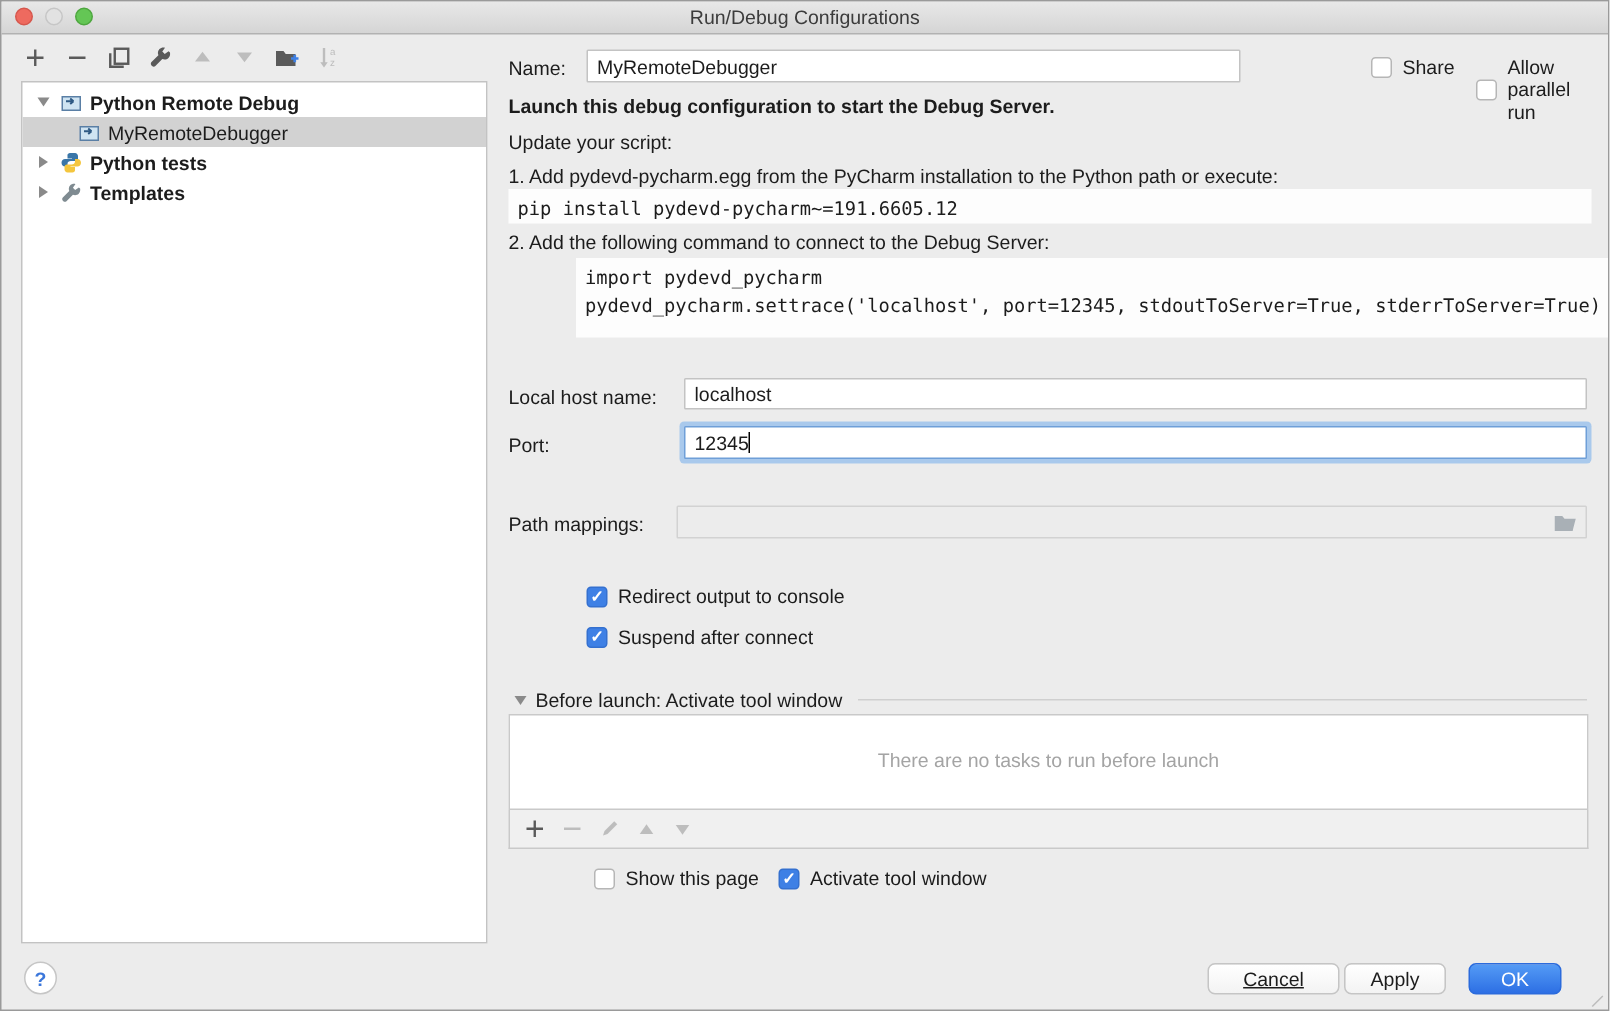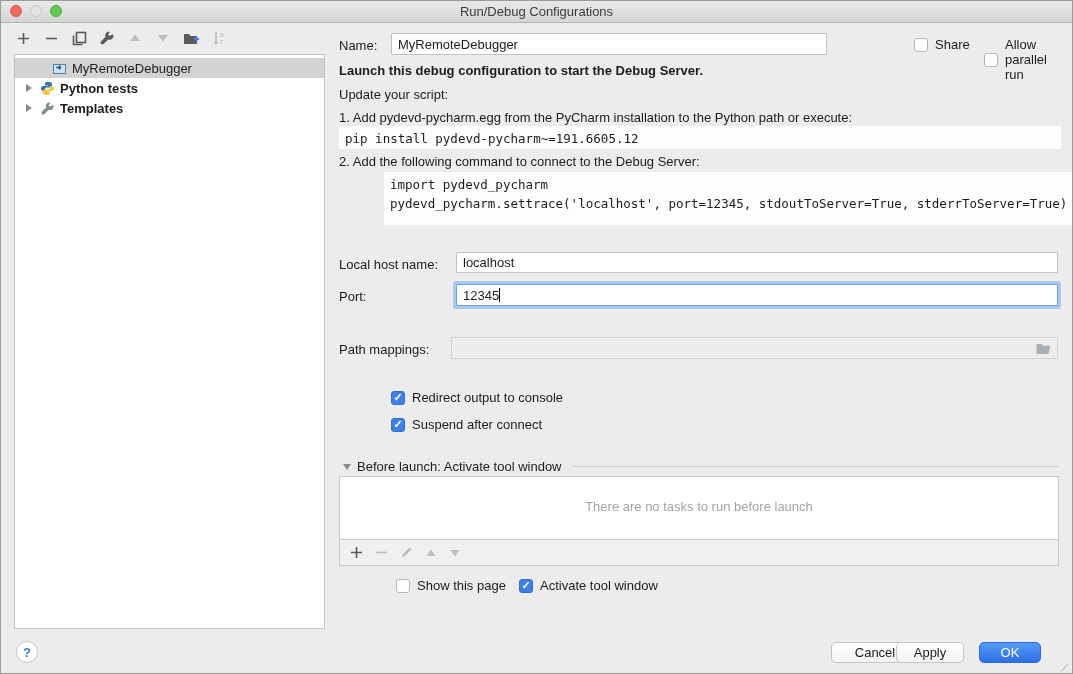--- a/index.html
+++ b/index.html
@@ -139,20 +139,30 @@
       <svg width="16" height="16" viewBox="0 0 16 16">
           <path class="glyph-dis" d="M5 2v11"></path>
           <path class="glyph-dis-fill" d="M5 15 2.5 11.5h5z" stroke="none"></path>
           <text x="9" y="6.5" font-size="6.5" fill="#bdbdbd" font-family="sans-serif">a</text>
           <text x="9" y="14" font-size="6.5" fill="#bdbdbd" font-family="sans-serif">z</text>
         </svg>
     </div>
   </div>
 
   <div class="tree-panel">
+    <div class="tree-row">
+      <span class="arrow-box">
+          <span class="tri-down"></span>
+        </span>
+      <svg class="tree-icon" viewBox="0 0 15 15">
+          <rect x="1.5" y="3.5" width="12" height="9" fill="#cfe4f2" stroke="#5a7fa5"></rect>
+          <path d="M4 6.5h5M9 6.5 6.8 4.6M9 6.5 6.8 8.4" stroke="#2f5a84" stroke-width="1.3" fill="none"></path>
+        </svg>
+      <span class="tree-label bold">Python Remote Debug</span>
+    </div>
     <div class="tree-row selected">
       <span class="indent"></span>
       <svg class="tree-icon" viewBox="0 0 15 15">
           <rect x="1.5" y="3.5" width="12" height="9" fill="#cfe4f2" stroke="#5a7fa5"></rect>
           <path d="M4 6.5h5M9 6.5 6.8 4.6M9 6.5 6.8 8.4" stroke="#2f5a84" stroke-width="1.3" fill="none"></path>
         </svg>
       <span class="tree-label">MyRemoteDebugger</span>
     </div>
     <div class="tree-row">
       <span class="arrow-box">
@@ -257,19 +267,19 @@
 
     <div class="cb abs" style="left:9px; top:555px;">
       <span class="box"></span>
       <span>Show this page</span>
     </div>
     <div class="cb abs" style="left:132px; top:555px;">
       <span class="box checked"></span>
       <span>Activate tool window</span>
     </div>
 
-    <div class="btn abs" style="left:492px; top:619px; width:88px;">Cancel</div>
+    <div class="btn abs" style="left:466px; top:619px; width:88px;text-decoration:underline;">Cancel</div>
     <div class="btn abs" style="left:557px; top:619px; width:68px;">Apply</div>
     <div class="btn primary abs" style="left:640px; top:619px; width:62px;">OK</div>
   </div>
 
   <div class="resize-grip"></div>
 </div>
 
 </body></html>

